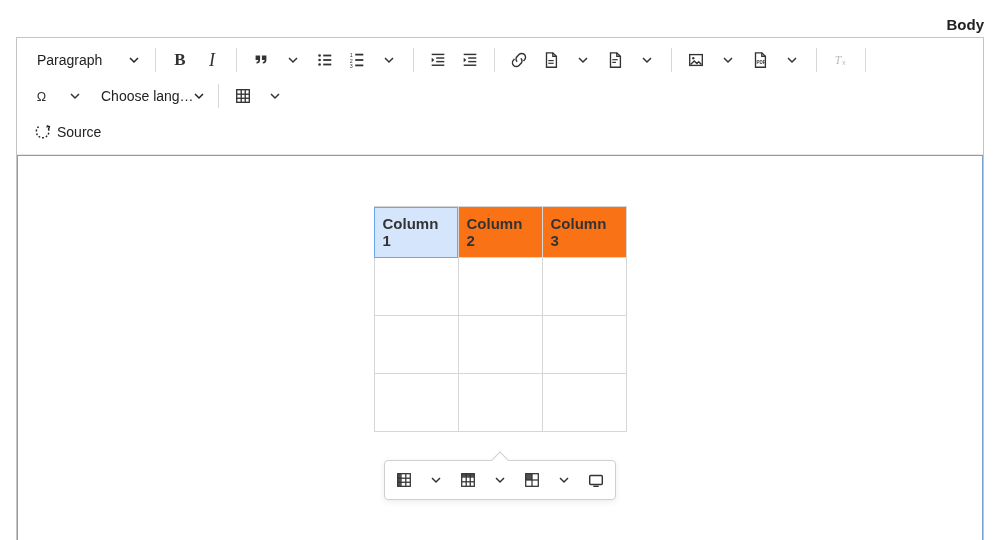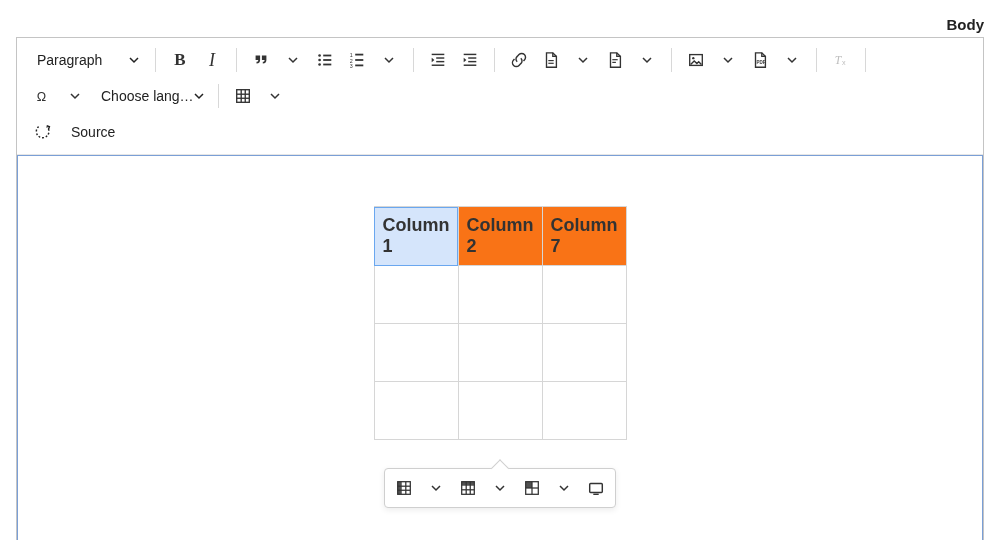--- a/index.html
+++ b/index.html
@@ -83,21 +83,21 @@
     max-width: 140px;
   }
   .lang-btn span.txt {
     white-space: nowrap;
     overflow: hidden;
     text-overflow: ellipsis;
   }
   .source-btn {
     display: inline-flex;
     align-items: center;
-    gap: 18px;
+    gap: 4px;
     height: 32px;
     padding: 0 8px;
     cursor: pointer;
     border-radius:3px;
   }
   .content-area {
     border: 1px solid #7a9fd6;
     margin: 0;
     min-height: 360px;
     position: relative;
@@ -111,21 +111,21 @@
     table-layout: fixed;
   }
   table.content-table th,
   table.content-table td {
     border: 1px solid #d6d6d6;
     width: 84px;
     height: 58px;
     padding: 8px;
     text-align: left;
     vertical-align: middle;
-    font-size: 18px;
+    font-size: 15px;
   }
   table.content-table th {
     background: #f97316;
     font-weight: 700;
     color: #333;
     height: 40px;
   }
   table.content-table th.selected {
     background: #d5e5fb;
     outline: 1px solid #6aa7ef;
@@ -373,21 +373,21 @@
       </div>
     </div>
   </div>
 
   <div class="content-area" style="position:relative;">
     <table class="content-table">
       <thead>
           <tr id="thead-row">
             <th class="selected">Column 1</th>
             <th>Column 2</th>
-            <th>Column 7</th>
+            <th>Column 3</th>
           </tr>
         </thead>
       <tbody id="tbody">
           <tr>
             <td></td>
             <td></td>
             <td></td>
           </tr>
           <tr>
             <td></td>

